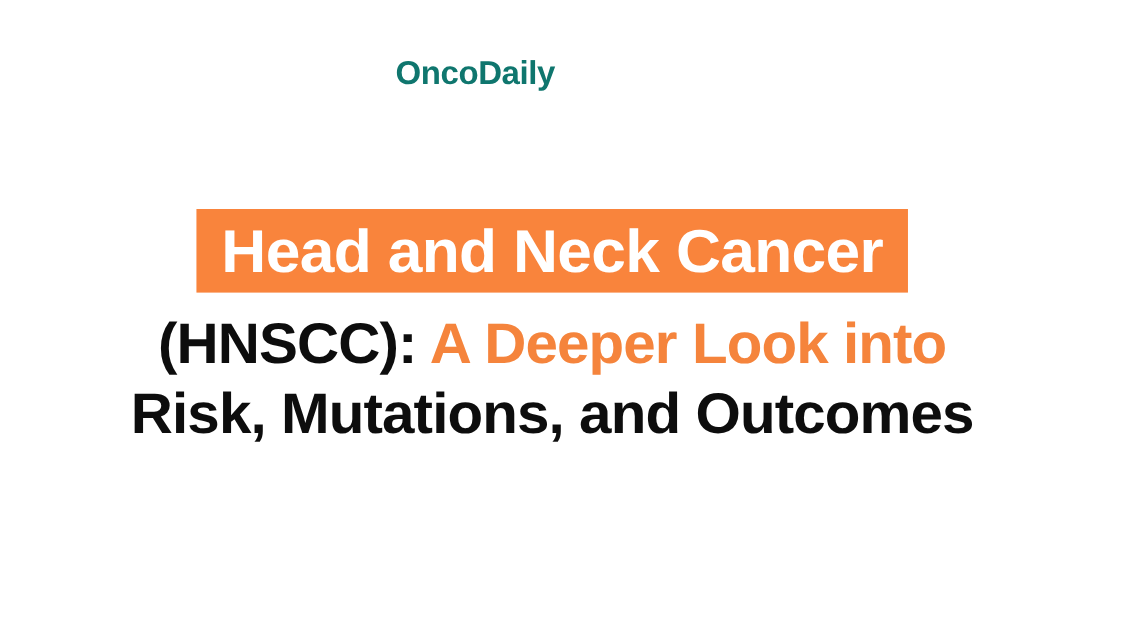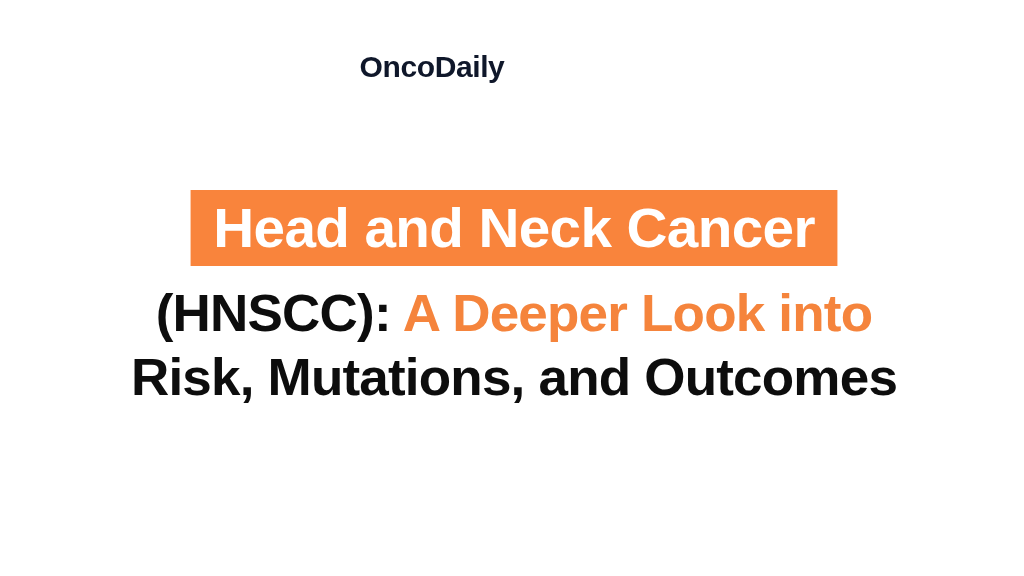--- a/index.html
+++ b/index.html
@@ -26,29 +26,29 @@
   .brand {
     position: absolute;
     top: 50px;
     left: 0;
     width: 864px;
     text-align: center;
     font-family: "Liberation Sans", sans-serif;
     font-size: 30px;
     font-weight: bold;
     letter-spacing: -0.4px;
-    color: #0f172a;
+    color: #0f766e;
     line-height: 1.1;
   }
 
   
   .title-block {
     position: absolute;
     top: 190px;
-    left: 12px;
+    left: 0;
     width: 1004px;
     text-align: center;
   }
 
   .title-line {
     display: block;
     font-family: "Liberation Sans Narrow", "Liberation Sans", sans-serif;
     font-weight: bold;
     color: #0d0d0d;
     white-space: nowrap;

